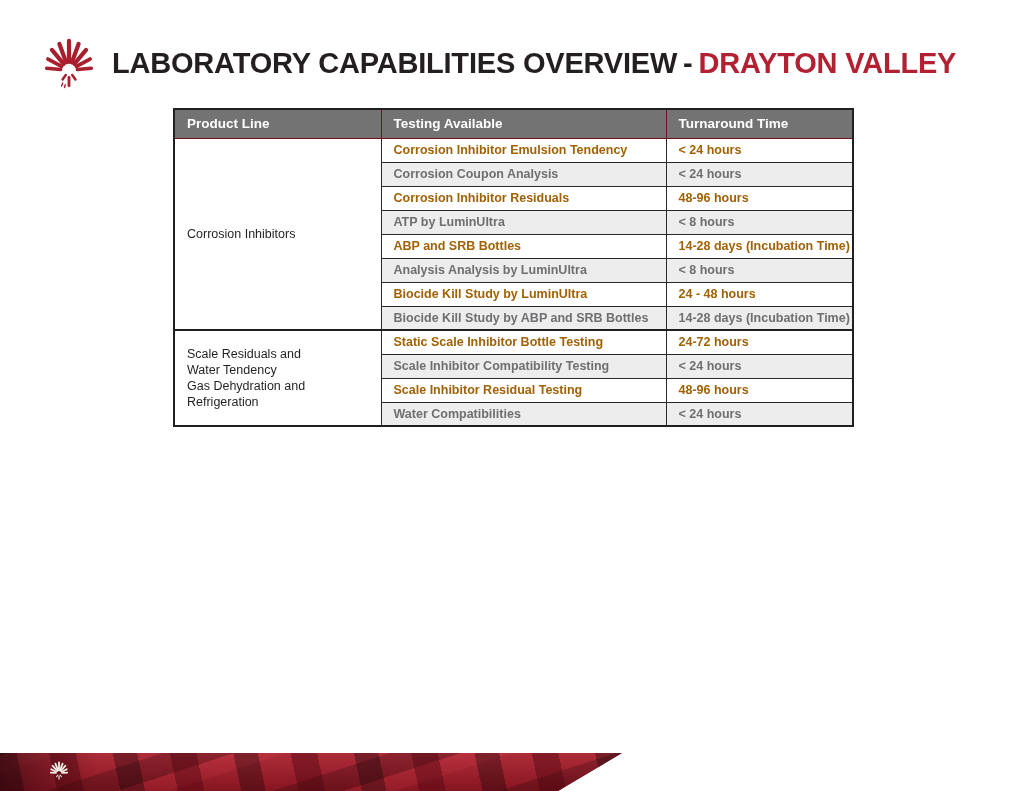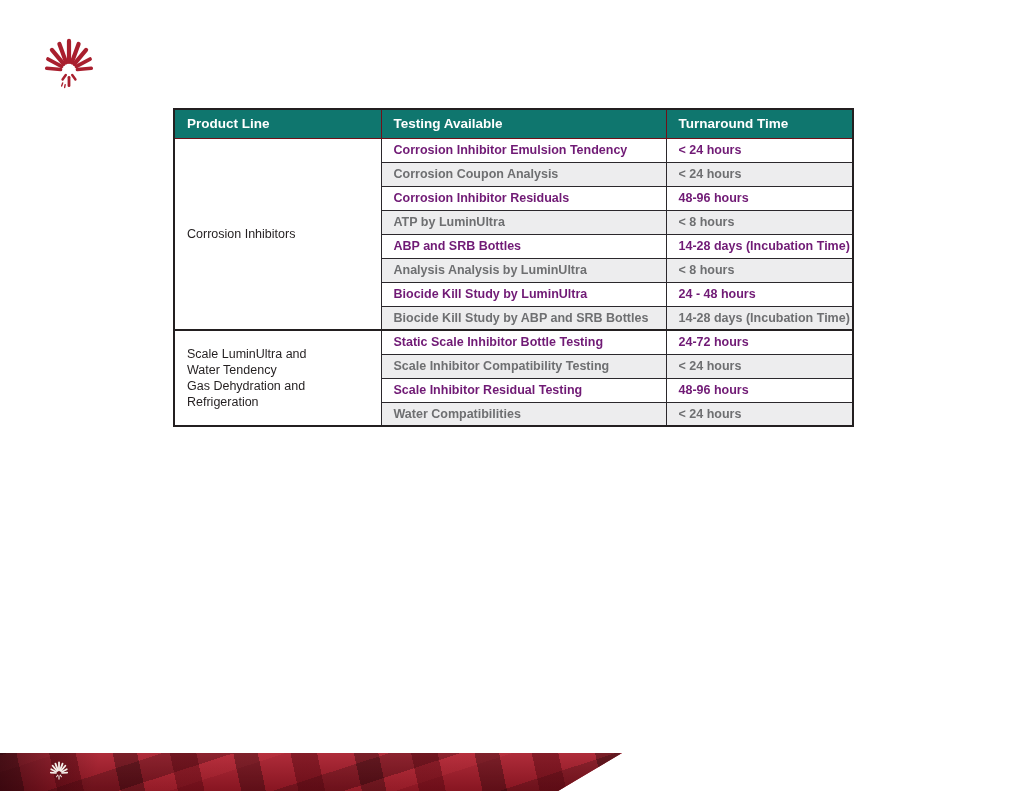--- a/index.html
+++ b/index.html
@@ -14,26 +14,26 @@
   .title-accent { color:#B22032; }
   .title-sep { color:#231F20; padding:0 6px; }
 
   
   .cap-table { position:absolute; left:173px; top:108px; width:679px;
                border-collapse:collapse; table-layout:fixed;
                font-size:12.5px; color:#231F20; }
   .cap-table th, .cap-table td { border:1px solid #2B282C; }
   .cap-table { border:2px solid #231F20; }
   .cap-table thead th {
-    background:#0f766e; color:#ffffff; text-align:left; font-weight:bold;
+    background:#737373; color:#ffffff; text-align:left; font-weight:bold;
     font-size:13.5px; height:29px; padding:0 0 0 12px; border-color:#701018;
   }
   .cap-table tbody td { height:24px; padding:0 0 0 12px; background:#ffffff; }
   .cap-table tr.row-alt td { background:#EDEDEE; color:#6E6F71; font-weight:bold; }
-  .cap-table tr.row-em  td { background:#ffffff; color:#701a75; font-weight:bold; }
+  .cap-table tr.row-em  td { background:#ffffff; color:#a16207; font-weight:bold; }
   .cap-table td.group-cell { background:#ffffff !important; color:#231F20 !important;
     font-weight:normal !important; vertical-align:middle; line-height:16px; padding-left:12px; }
   .cap-table tr.group-start td { border-top:2px solid #231F20; }
 
   
   .footer-band { position:absolute; left:0; bottom:0; width:622px; height:38px;
     clip-path:polygon(0 0, 100% 0, calc(100% - 64px) 100%, 0 100%);
     background-color:#9C1F2D;
     background-image:
       linear-gradient(103deg, rgba(25,0,6,0.55) 0%, rgba(25,0,6,0) 16%),
@@ -70,20 +70,23 @@
       <line x1="60.6" y1="58.4" x2="80.0" y2="48.0" stroke-width="5.5"></line>
       <line x1="62.0" y1="63.0" x2="81.9" y2="61.2" stroke-width="5"></line>
       <line x1="45.4" y1="70.6" x2="40.8" y2="77.1" stroke-width="3.5"></line>
       <line x1="54.6" y1="70.6" x2="59.2" y2="77.1" stroke-width="3.5"></line>
       <line x1="50.0" y1="74.0" x2="50.0" y2="86.0" stroke-width="4"></line>
       <line x1="41.0" y1="82.0" x2="39.5" y2="86.5" stroke-width="2"></line>
       <line x1="44.5" y1="84.5" x2="43.8" y2="88.5" stroke-width="2"></line>
     </g>
   </svg>
 
+  <div class="page-title">
+    <span>LABORATORY CAPABILITIES OVERVIEW</span><span class="title-sep">-</span><span class="title-accent">DRAYTON VALLEY</span>
+  </div>
 
   <table class="cap-table">
     <colgroup>
       <col style="width:207px">
         <col style="width:285px">
         <col style="width:187px">
     </colgroup>
     <thead>
       <tr>
         <th>Product Line</th>
@@ -122,21 +125,21 @@
         <tr class="row-em">
           <td>Biocide Kill Study by LuminUltra</td>
           <td>24 - 48 hours</td>
         </tr>
         <tr class="row-alt">
           <td>Biocide Kill Study by ABP and SRB Bottles</td>
           <td>14-28 days (Incubation Time)</td>
         </tr>
         <tr class="row-em group-start">
           <td class="group-cell" rowspan="4">
-            <div>Scale LuminUltra and</div>
+            <div>Scale Residuals and</div>
             <div>Water Tendency</div>
             <div>Gas Dehydration and</div>
             <div>Refrigeration</div>
           </td>
           <td>Static Scale Inhibitor Bottle Testing</td>
           <td>24-72 hours</td>
         </tr>
         <tr class="row-alt">
           <td>Scale Inhibitor Compatibility Testing</td>
           <td>&lt; 24 hours</td>

